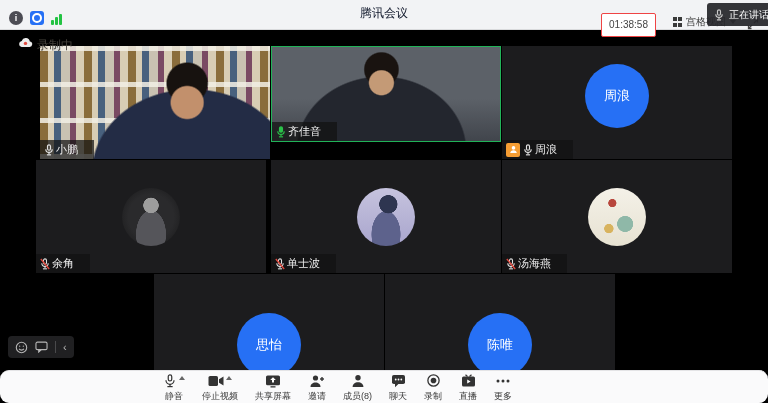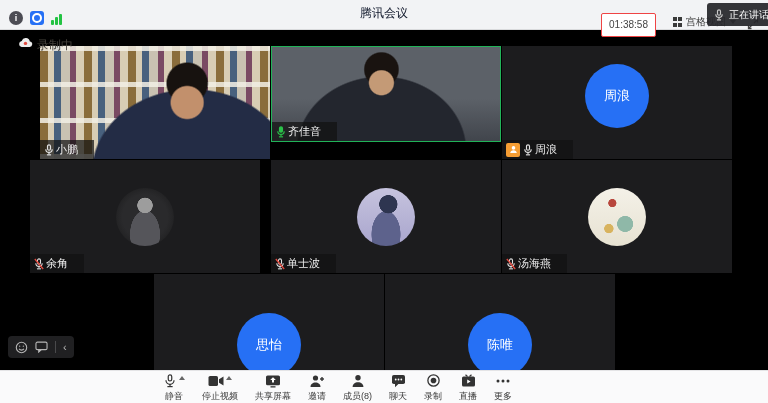--- a/index.html
+++ b/index.html
@@ -38,21 +38,21 @@
   .speak-tip{position:absolute;top:3px;left:707px;width:130px;height:23px;
     background:rgba(38,38,42,0.93);border-radius:3px;display:flex;align-items:center;
     gap:5px;padding:0 7px;box-sizing:border-box;color:#fff;font-size:10px;
     white-space:nowrap;overflow:hidden;z-index:30;}
   
   .video-area{position:absolute;top:30px;left:0;width:768px;height:340px;background:#000;}
   .tile{position:absolute;background:#1c1c1e;box-sizing:border-box;overflow:hidden;margin-top:16px;}
   .t1{left:40px;top:0;width:230px;height:113px;}
   .t2{left:271px;top:0;width:230px;height:96px;border:1px solid #21b358;}
   .t3{left:502px;top:0;width:230px;height:113px;}
-  .t4{left:30px;top:114px;width:230px;height:113px;}
+  .t4{left:36px;top:114px;width:230px;height:113px;}
   .t5{left:271px;top:114px;width:230px;height:113px;}
   .t6{left:502px;top:114px;width:230px;height:113px;}
   .t7{left:154px;top:228px;width:230px;height:112px;}
   .t8{left:385px;top:228px;width:230px;height:112px;}
   .tile-center{width:100%;height:100%;display:flex;align-items:center;justify-content:center;}
   
   .vid-bookshelf{position:absolute;inset:0;
     background:
       radial-gradient(circle at 64% 50%, #c2906c 0 10%, rgba(0,0,0,0) 11%),
       radial-gradient(circle at 64% 33%, #17120f 0 12%, rgba(0,0,0,0) 13%),
@@ -95,21 +95,21 @@
   .rec-indicator{position:absolute;left:18px;top:37px;display:flex;align-items:flex-start;
     gap:4px;z-index:6;font-size:12px;color:#45423c;}
   
   .float-pill{position:absolute;left:8px;bottom:45px;height:22px;
     background:rgba(34,34,36,0.95);border-radius:4px;display:flex;align-items:center;
     gap:7px;padding:0 7px;z-index:6;}
   .pill-sep{width:1px;height:12px;background:#4a4a4c;}
   .pill-chevron{color:#b5b5b5;font-size:11px;line-height:1;}
   
   .toolbar{position:absolute;left:0;bottom:0;width:768px;height:33px;
-    background:#fafafb;border-top:1px solid #e4e4e6;box-sizing:border-box;z-index:10;}
+    background:#fafafb;border-top:1px solid #e4e4e6;box-sizing:border-box;z-index:10;border-radius:9px;}
   .tb-items{position:absolute;left:163px;top:0;height:33px;display:flex;
     gap:17px;align-items:center;}
   .tb-item{display:flex;flex-direction:column;align-items:center;gap:1px;
     cursor:default;position:relative;}
   .ico-row{height:16px;display:flex;align-items:center;gap:2px;}
   .caret-up{width:0;height:0;border-left:3px solid transparent;
     border-right:3px solid transparent;border-bottom:4px solid #666;margin-top:-6px;}
   .tb-label{font-size:9px;color:#3a3a3a;white-space:nowrap;}
   .leave-btn{position:absolute;right:12px;top:6px;height:21px;padding:0 11px;
     background:#fff;border:1px solid #e0504c;border-radius:3px;color:#e0504c;

